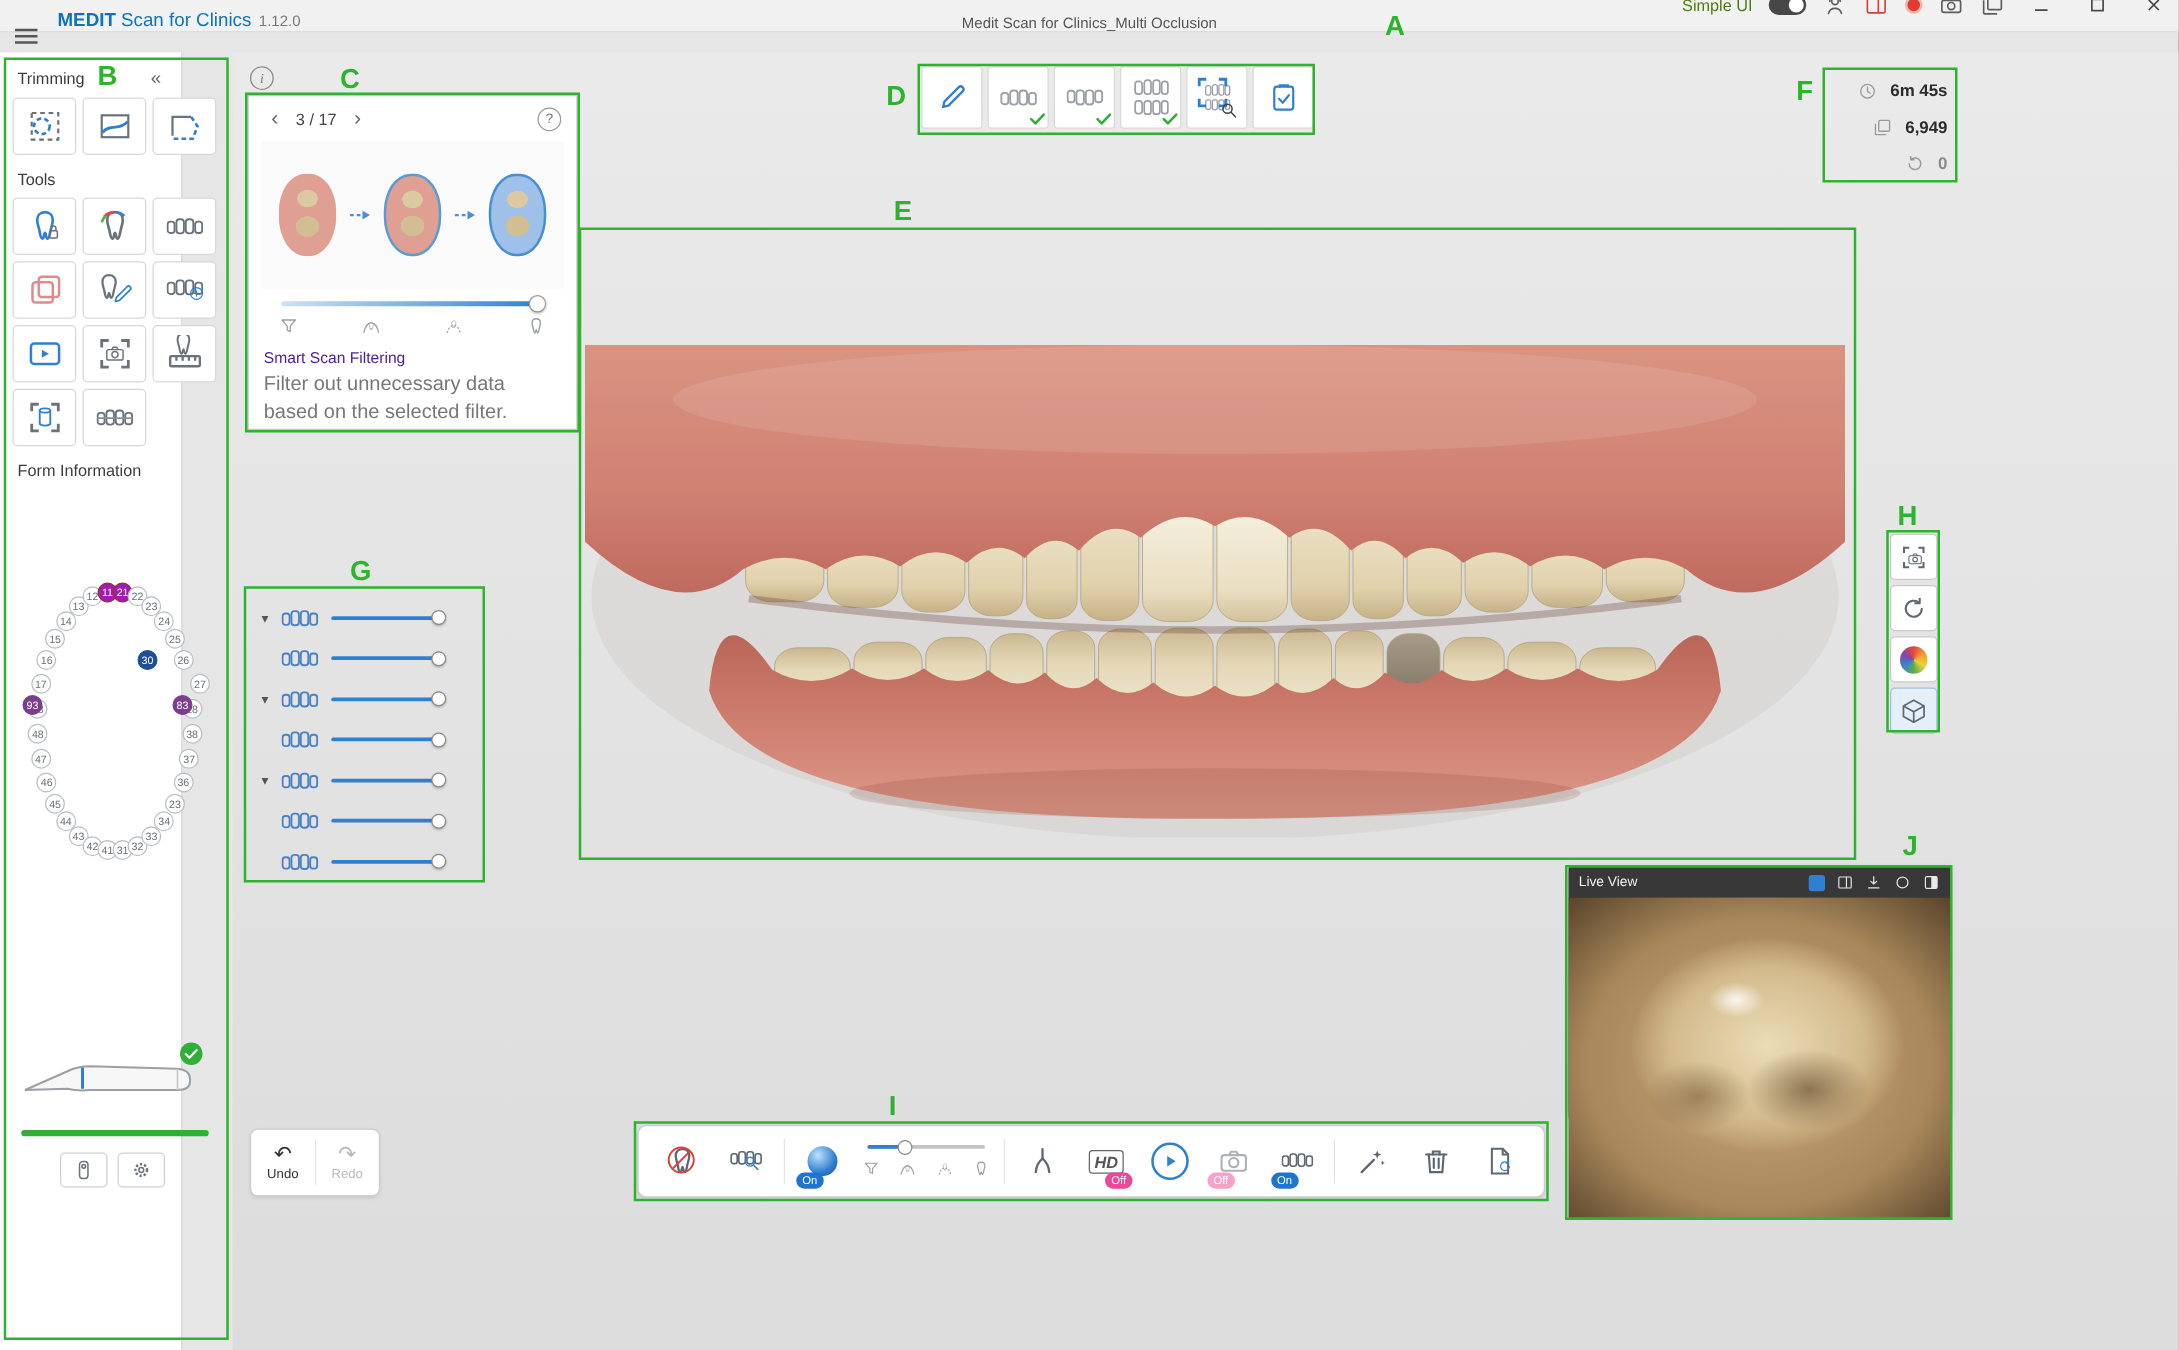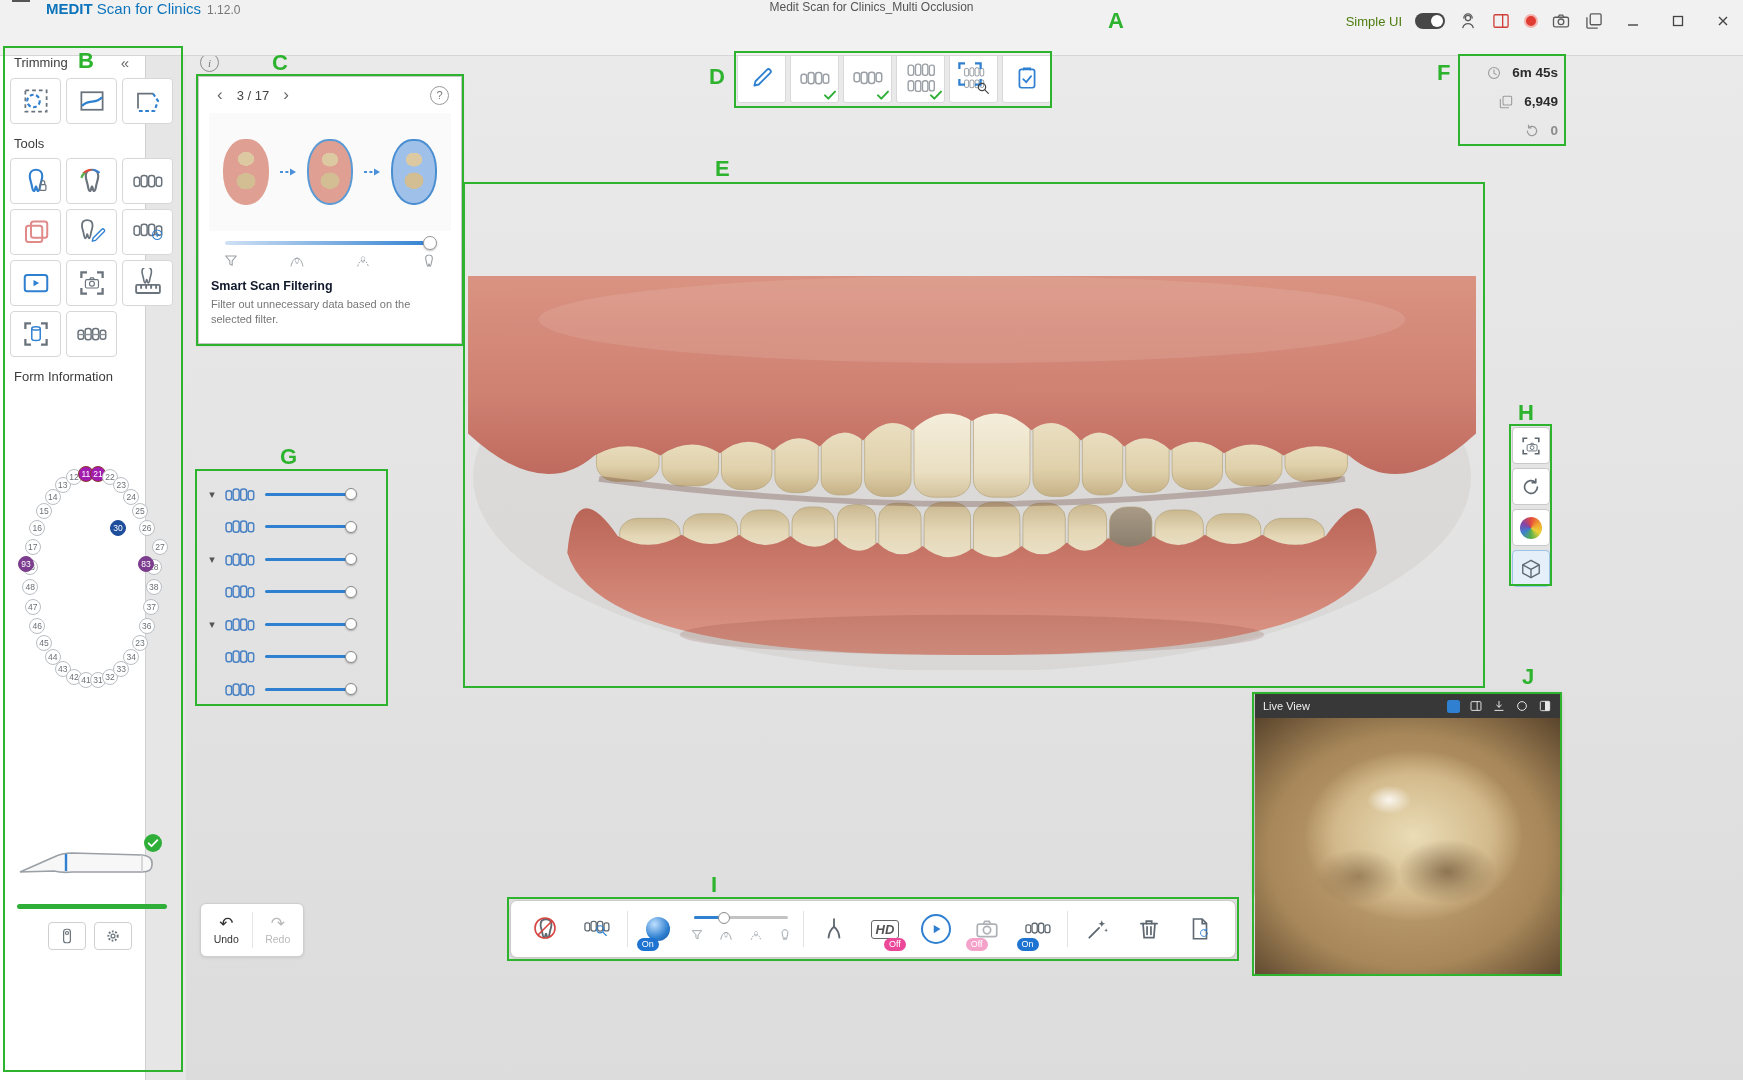--- a/index.html
+++ b/index.html
@@ -2,21 +2,21 @@
 <html><head>
 <meta charset="utf-8">
 <style>
 *{margin:0;padding:0;box-sizing:border-box}
 body{font-family:"Liberation Sans",sans-serif;background:#6b6b6b}
 #app{position:relative;width:1743px;height:1080px;background:#e6e6e6;overflow:hidden;font-size:13px;color:#333}
 .abs{position:absolute}
 svg{display:block}
 .i14{width:14px;height:14px}.i16{width:16px;height:16px}.i18{width:18px;height:18px}.i20{width:20px;height:20px}.i22{width:22px;height:22px}.i26{width:26px;height:26px}.i30{width:30px;height:30px}
 
-#titlebar{position:absolute;left:0;top:0;right:0;height:56px;background:#f1f1f1;border-bottom:1px solid #d6d6d6;display:flex;align-items:flex-start;padding-left:12px;z-index:40}
+#titlebar{position:absolute;left:0;top:0;right:0;height:26px;background:#f1f1f1;border-bottom:1px solid #d6d6d6;display:flex;align-items:flex-end;padding-left:12px;z-index:40}
 .burger{width:18px;height:2px;background:#555;box-shadow:0 5px 0 #555,0 10px 0 #555;margin-top:-10px;cursor:pointer}
 .brand{margin-left:16px;font-size:15px;color:#0d74bb;white-space:nowrap}
 .brand b{font-weight:bold}
 .ver{color:#777;font-size:12px;margin-left:6px}
 #doc-title{position:absolute;left:50%;transform:translateX(-50%);font-size:12px;color:#555}
 .tb-right{margin-left:auto;display:flex;align-items:center;gap:13px;padding-right:4px;color:#555}
 .simple-ui{font-size:13px;color:#4d7c0f}
 .toggle{width:30px;height:16px;border-radius:8px;background:#474747;position:relative;cursor:pointer}
 .toggle::after{content:"";position:absolute;right:2px;top:2px;width:12px;height:12px;border-radius:50%;background:#fff}
 .tb-ic{color:#5c5c5c;cursor:pointer}
@@ -58,22 +58,22 @@
 .hp-arrow{font-size:17px;color:#666;cursor:pointer;padding:0 6px}
 .hp-page{font-size:13px;color:#444;margin:0 8px}
 .hp-help{margin-left:auto;width:19px;height:19px;border:1.4px solid #9a9a9a;border-radius:50%;display:flex;align-items:center;justify-content:center;font-size:11px;color:#777;cursor:pointer}
 .hp-stage-area{margin:4px 10px;height:118px;background:#fafafa;display:flex;align-items:center;justify-content:center;gap:10px}
 .stage-img{width:46px;height:66px;border-radius:46% 46% 48% 48%;background-color:#dfa093;background-image:radial-gradient(13px 11px at 50% 30%,#dcc9a2 62%,transparent 64%),radial-gradient(15px 13px at 50% 64%,#d3bd92 62%,transparent 64%)}
 .stage-img.s2{border:2px solid #5b9bd5}
 .stage-img.s3{background-color:#9fc0e8;border:2px solid #4a8ed2}
 .hp-slider{position:relative;margin:10px 26px 0;height:4px;border-radius:2px;background:linear-gradient(to right,#cfe0f4,#2f80d0)}
 .hp-knob{position:absolute;right:-2px;top:50%;transform:translateY(-50%);width:14px;height:14px;border-radius:50%;background:#fff;border:1px solid #999;box-shadow:0 1px 2px rgba(0,0,0,.25);cursor:pointer}
 .hp-ticks{display:flex;justify-content:space-between;margin:8px 24px 0;color:#9aa0a6}
-.hp-title{font-weight:bold;font-size:12.5px;color:#0f172a;padding:10px 12px 4px}
-.hp-desc{font-size:11px;color:#777;line-height:1.4;padding:0 12px;width:250px}
+.hp-title{font-weight:normal;font-size:12.5px;color:#4c1d95;padding:10px 12px 4px}
+.hp-desc{font-size:16px;color:#777;line-height:1.4;padding:0 12px;width:250px}
 
 #stage-bar{left:737px;top:53px;display:flex;gap:4px}
 .stage-tile{position:relative;width:49px;height:50px;background:#fff;border:1px solid #d9d9d9;border-radius:3px;display:flex;align-items:center;justify-content:center;cursor:pointer;color:#9aa0a6}
 .stage-tile .chk{position:absolute;right:0;bottom:-1px;color:#2fae38}
 .brk{position:absolute;inset:5px;color:#2f80d0}
 
 #stats-panel{left:1462px;top:58px;width:96px}
 .stat-row{display:flex;align-items:center;justify-content:flex-end;gap:10px;height:29px}
 .st-ic{color:#9a9a9a}
 .stat-val{font-weight:bold;color:#2b2b2b;font-size:13.5px}

